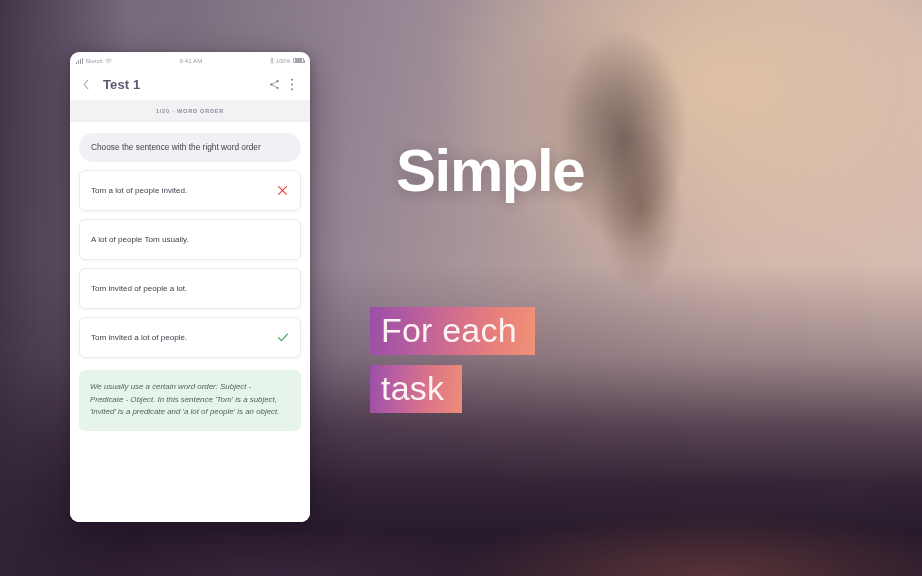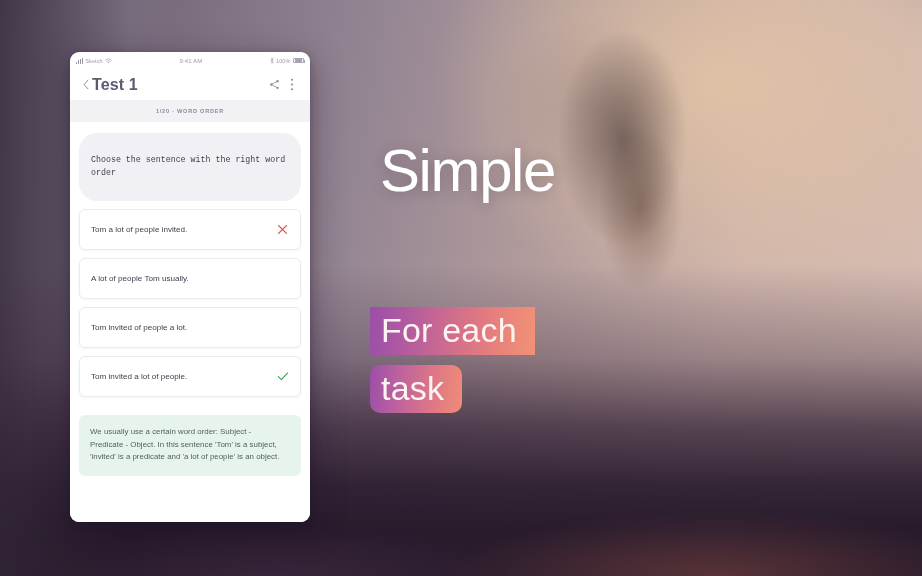--- a/index.html
+++ b/index.html
@@ -101,22 +101,22 @@
 
   
   .navbar {
     height:31px; flex:none;
     display:flex; align-items:center;
     padding:0 9px;
     background:#fff;
   }
   .nav-back { width:13px; height:20px; display:flex; align-items:center; justify-content:center; }
   .nav-title {
-    font-size:16px; font-weight:700; color:#5d5a70;
-    letter-spacing:.1px;
+    font-size:13px; font-weight:700; color:#5d5a70;
+    margin-left:11px; letter-spacing:.1px;
   }
   .nav-spacer { flex:1; }
   .nav-icon { width:18px; height:20px; display:flex; align-items:center; justify-content:center; }
 
   
   .progress-strip {
     height:22px; flex:none;
     background:#f2f2f5;
     display:flex; align-items:center; justify-content:center;
     font-size:5.6px; font-weight:700; letter-spacing:.75px;
@@ -127,25 +127,24 @@
   .phone-body {
     flex:1; background:#fff;
     padding:11px 9px 0 9px;
     display:flex; flex-direction:column; gap:8px;
     overflow:hidden;
   }
 
   .card-question {
     background:#f1f1f5;
     border-radius:18px;
-    padding:21px 12px;
+    padding:8px 12px;
     font-size:8.3px;
     line-height:1.55;
     color:#3f3d4c;
-    font-family:Liberation Mono, monospace;
   }
 
   .option {
     background:#fff;
     border:.7px solid #eceaf0;
     border-radius:6px;
     padding:0 11px;
     min-height:41px;
     display:flex; align-items:center; gap:8px;
     font-size:8.1px;
@@ -155,31 +154,32 @@
   .option-text { flex:1; }
   .option-mark { width:13px; height:13px; flex:none; display:flex; align-items:center; justify-content:center; }
 
   .card-explanation {
     background:#e7f4ec;
     border-radius:6px;
     padding:11px 17px 12px 11px;
     font-size:7.9px;
     line-height:1.62;
     color:#50645a;
-    margin-top:10px;
+    margin-top:4px;
+    font-style:italic;
   }
 
   
   #headline {
     position:absolute;
-    left:380px; top:142px;
+    left:396px; top:142px;
     width:470px;
     color:#fff;
     font-size:60px;
-    font-weight:400;
+    font-weight:700;
     line-height:.98;
     letter-spacing:-1.4px;
     text-shadow:0 2px 14px rgba(40,24,44,.28);
   }
   #headline .line { display:block; }
 
   #highlights {
     position:absolute;
     left:370px; top:307px;
   }
@@ -193,21 +193,20 @@
     letter-spacing:.2px;
     padding:6px 18px 8px 11px;
     white-space:pre;
   }
   .hl-1 {
     background:linear-gradient(95deg,#9b4fa8 0%,#b15aa0 22%,#cf6c8e 48%,#e8807b 76%,#f09277 100%);
   }
   .hl-2 {
     background:linear-gradient(95deg,#9b4fa8 0%,#bc61a0 30%,#dd7686 66%,#ef8c78 100%);
     margin-top:10px;
-    border-radius:10px;
   }
 </style>
 </head>
 <body>
 
 <div id="bg-root">
   <div class="bg-layer bg-base"></div>
   <div class="bg-layer bg-warmglow"></div>
   <div class="bg-layer bg-subject"></div>
   <div class="bg-layer bg-midband"></div>

